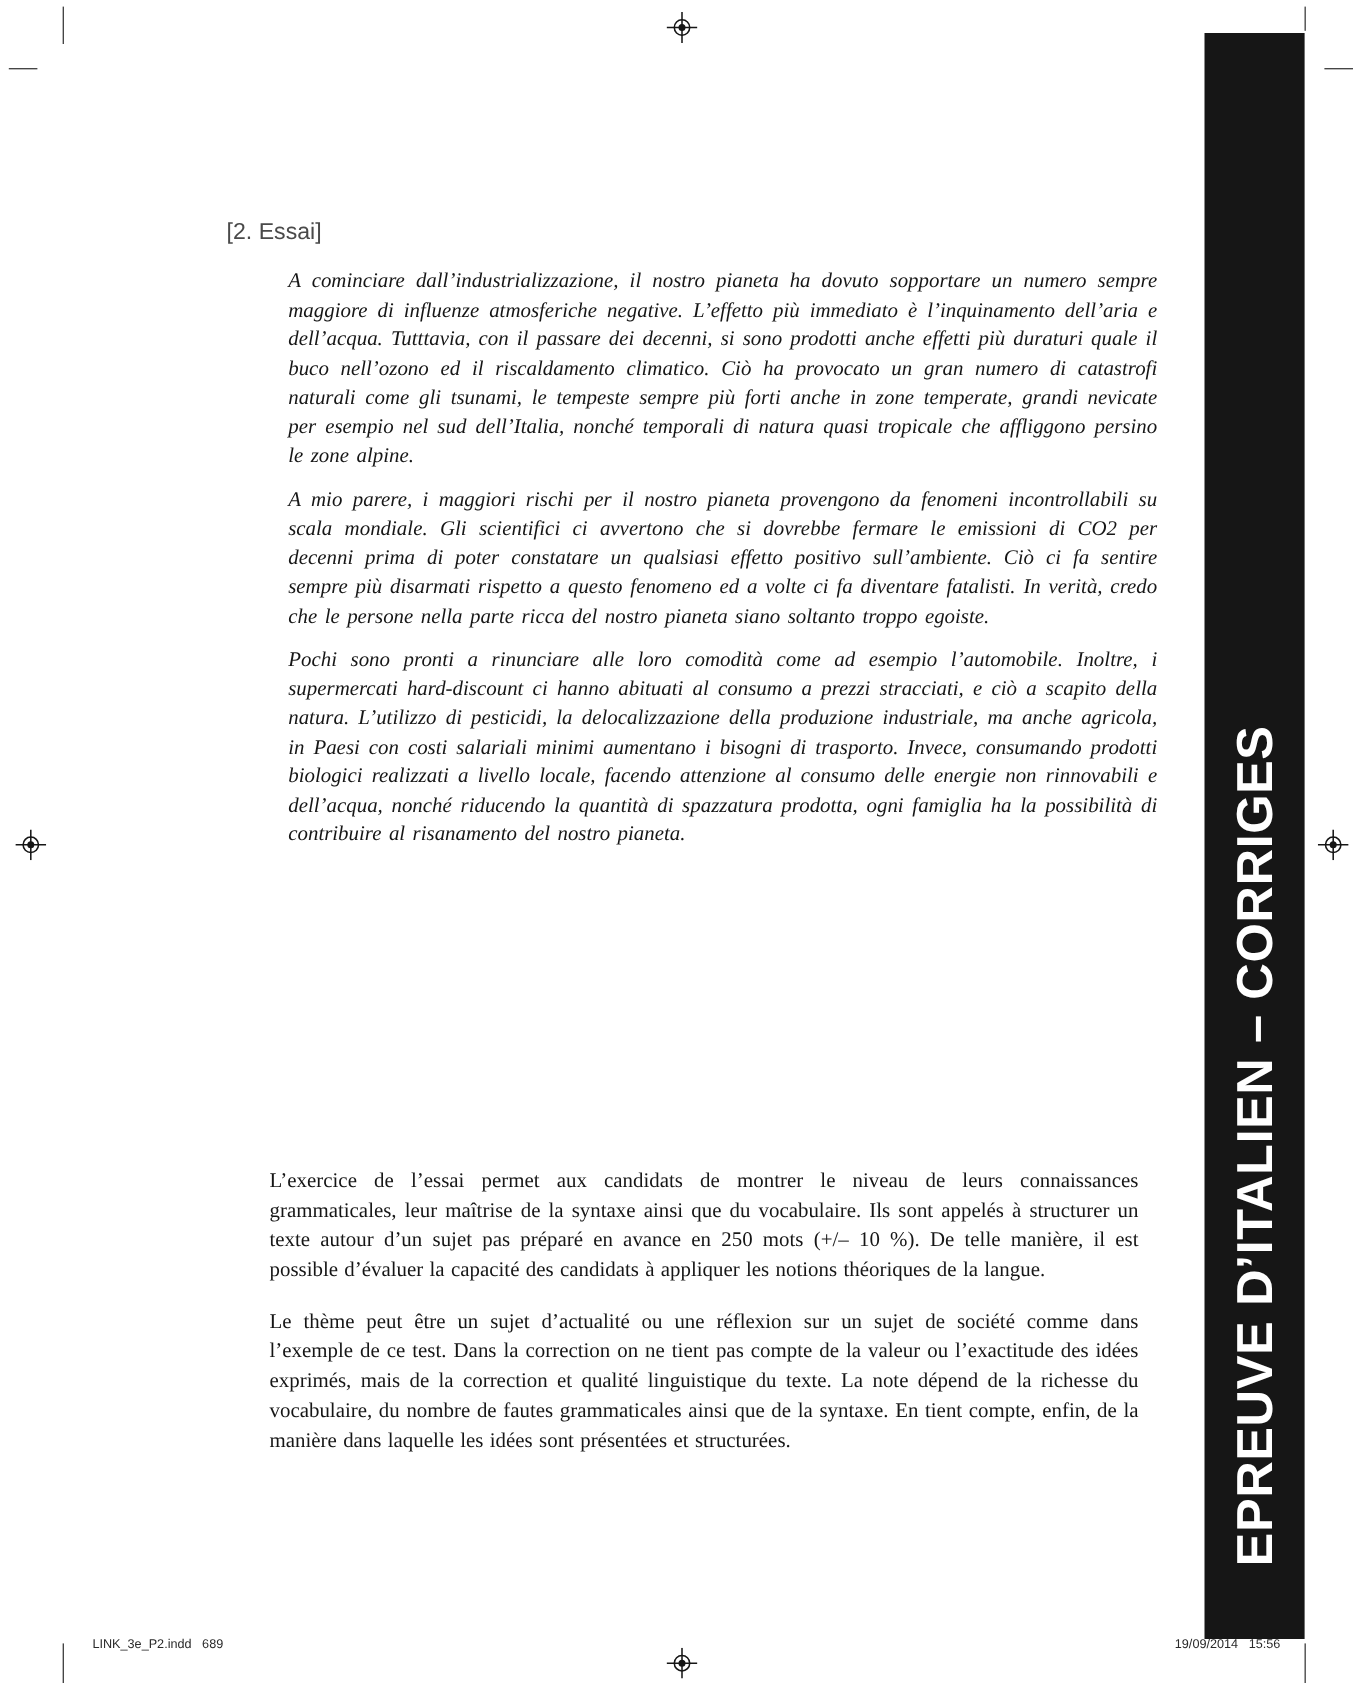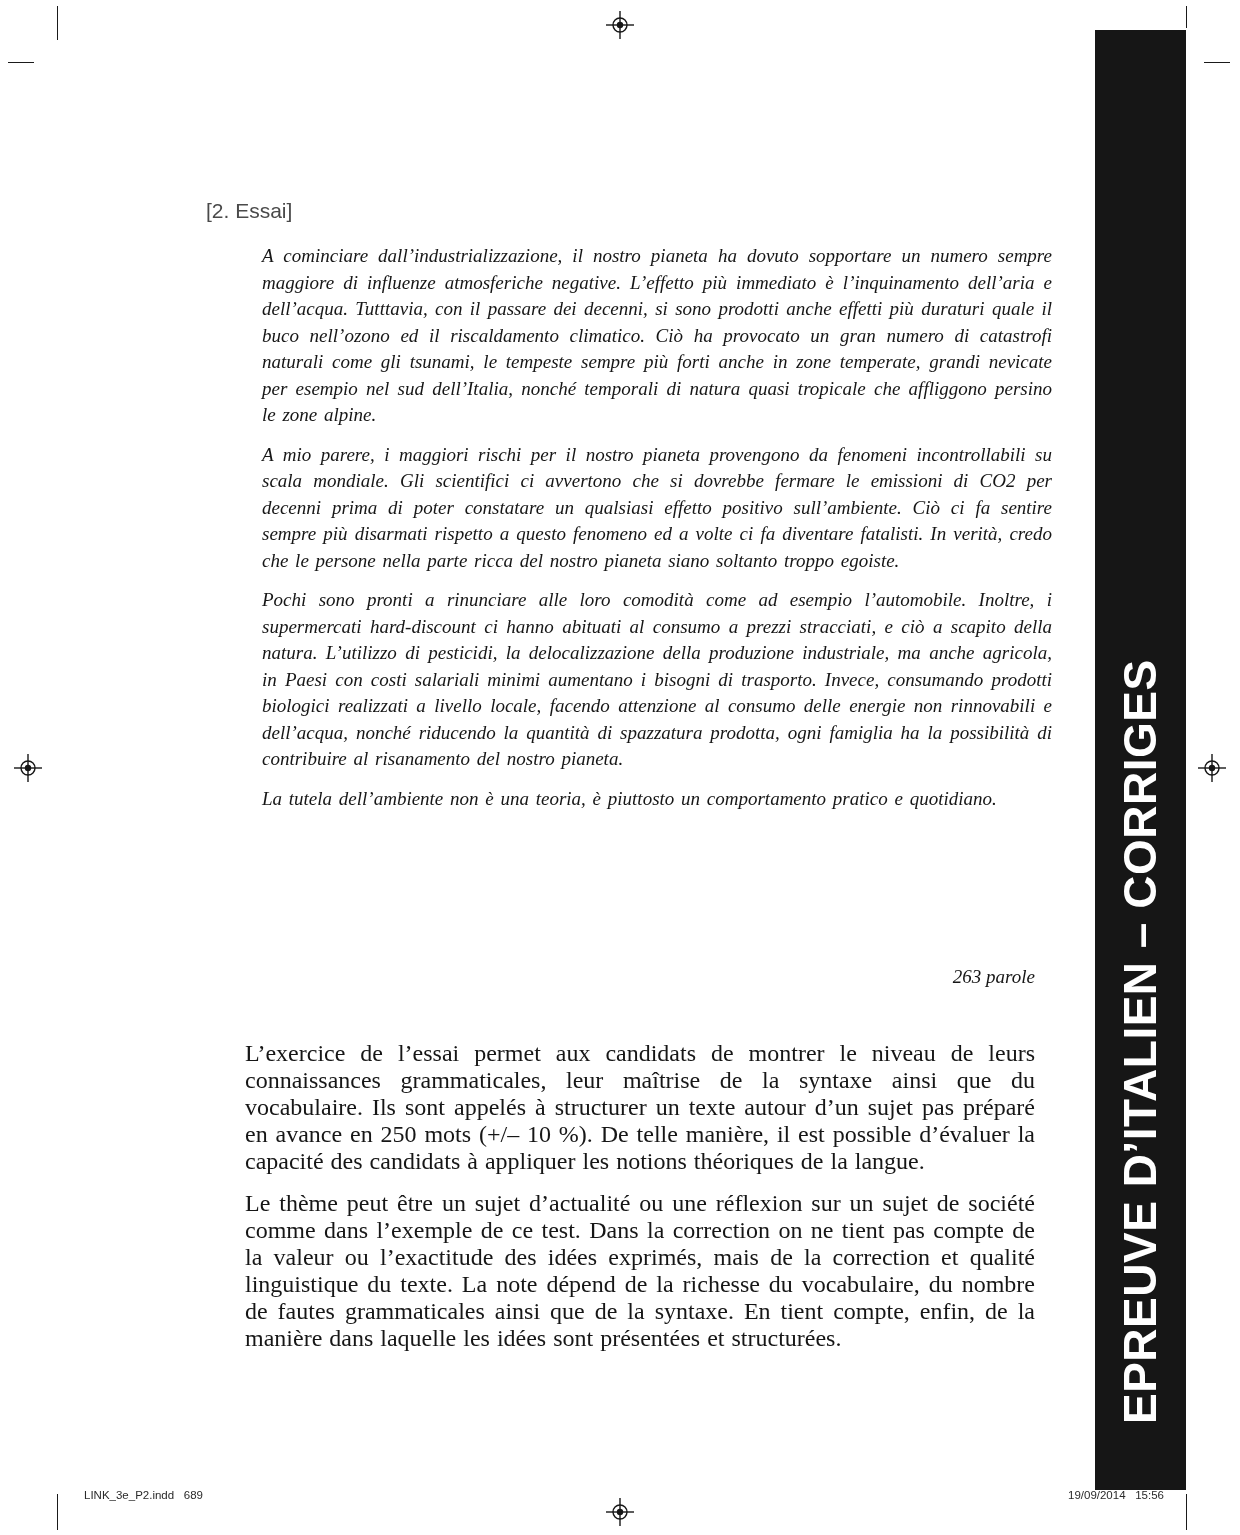--- a/index.html
+++ b/index.html
@@ -38,22 +38,22 @@
     text-align: justify; margin-bottom: 13px; word-spacing: 2px;
   }
   .word-count {
     position: absolute; left: 245px; top: 966px; width: 790px;
     text-align: right; font-style: italic; font-size: 19px;
   }
 
   
   .commentary { position: absolute; left: 245px; top: 1040px; width: 790px; }
   .commentary p {
-    font-size: 24px; line-height: 27px; text-align: justify;
-    margin-bottom: 15px; word-spacing: 1px;
+    font-size: 19px; line-height: 27px; text-align: justify;
+    margin-bottom: 15px; word-spacing: 1px; margin-top: 20px;
   }
 
   
   .side-tab {
     position: absolute; left: 1095px; top: 30px;
     width: 91px; height: 1460px; background: #161616;
   }
   .side-tab-text {
     position: absolute; bottom: 66px; left: 0;
     width: 91px; height: 786px;
@@ -118,23 +118,21 @@
   <span class="crop" style="left:57px; top:1494px; width:1px; height:36px;"></span>
   <span class="crop" style="left:1186px; top:1494px; width:1px; height:36px;"></span>
 
 
   <div class="section-heading">[2. Essai]</div>
 
   <div class="essay">
     <p>A cominciare dall’industrializzazione, il nostro pianeta ha dovuto sopportare un numero sempre maggiore di influenze atmosferiche negative. L’effetto più immediato è l’inquinamento dell’aria e dell’acqua. Tutttavia, con il passare dei decenni, si sono prodotti anche effetti più duraturi quale il buco nell’ozono ed il riscaldamento climatico. Ciò ha provocato un gran numero di catastrofi naturali come gli tsunami, le tempeste sempre più forti anche in zone temperate, grandi nevicate per esempio nel sud dell’Italia, nonché temporali di natura quasi tropicale che affliggono persino le zone alpine.</p>
     <p>A mio parere, i maggiori rischi per il nostro pianeta provengono da fenomeni incontrollabili su scala mondiale. Gli scientifici ci avvertono che si dovrebbe fermare le emissioni di CO2 per decenni prima di poter constatare un qualsiasi effetto positivo sull’ambiente. Ciò ci fa sentire sempre più disarmati rispetto a questo fenomeno ed a volte ci fa diventare fatalisti. In verità, credo che le persone nella parte ricca del nostro pianeta siano soltanto troppo egoiste.</p>
     <p>Pochi sono pronti a rinunciare alle loro comodità come ad esempio l’automobile. Inoltre, i supermercati hard-discount ci hanno abituati al consumo a prezzi stracciati, e ciò a scapito della natura. L’utilizzo di pesticidi, la delocalizzazione della produzione industriale, ma anche agricola, in Paesi con costi salariali minimi aumentano i bisogni di trasporto. Invece, consumando prodotti biologici realizzati a livello locale, facendo attenzione al consumo delle energie non rinnovabili e dell’acqua, nonché riducendo la quantità di spazzatura prodotta, ogni famiglia ha la possibilità di contribuire al risanamento del nostro pianeta.</p>
-    <p>La tutela dell’ambiente non è una teoria, è piuttosto un comportamento pratico e quotidiano.</p>
   </div>
-  <div class="word-count">263 parole</div>
 
   <div class="commentary">
     <p>L’exercice de l’essai permet aux candidats de montrer le niveau de leurs connaissances grammaticales, leur maîtrise de la syntaxe ainsi que du vocabulaire. Ils sont appelés à structurer un texte autour d’un sujet pas préparé en avance en 250 mots (+/– 10 %). De telle manière, il est possible d’évaluer la capacité des candidats à appliquer les notions théoriques de la langue.</p>
     <p>Le thème peut être un sujet d’actualité ou une réflexion sur un sujet de société comme dans l’exemple de ce test. Dans la correction on ne tient pas compte de la valeur ou l’exactitude des idées exprimés, mais de la correction et qualité linguistique du texte. La note dépend de la richesse du vocabulaire, du nombre de fautes grammaticales ainsi que de la syntaxe. En tient compte, enfin, de la manière dans laquelle les idées sont présentées et structurées.</p>
   </div>
 
   <div class="side-tab">
     <span class="side-tab-text">EPREUVE D’ITALIEN – CORRIGES</span>
   </div>
 

